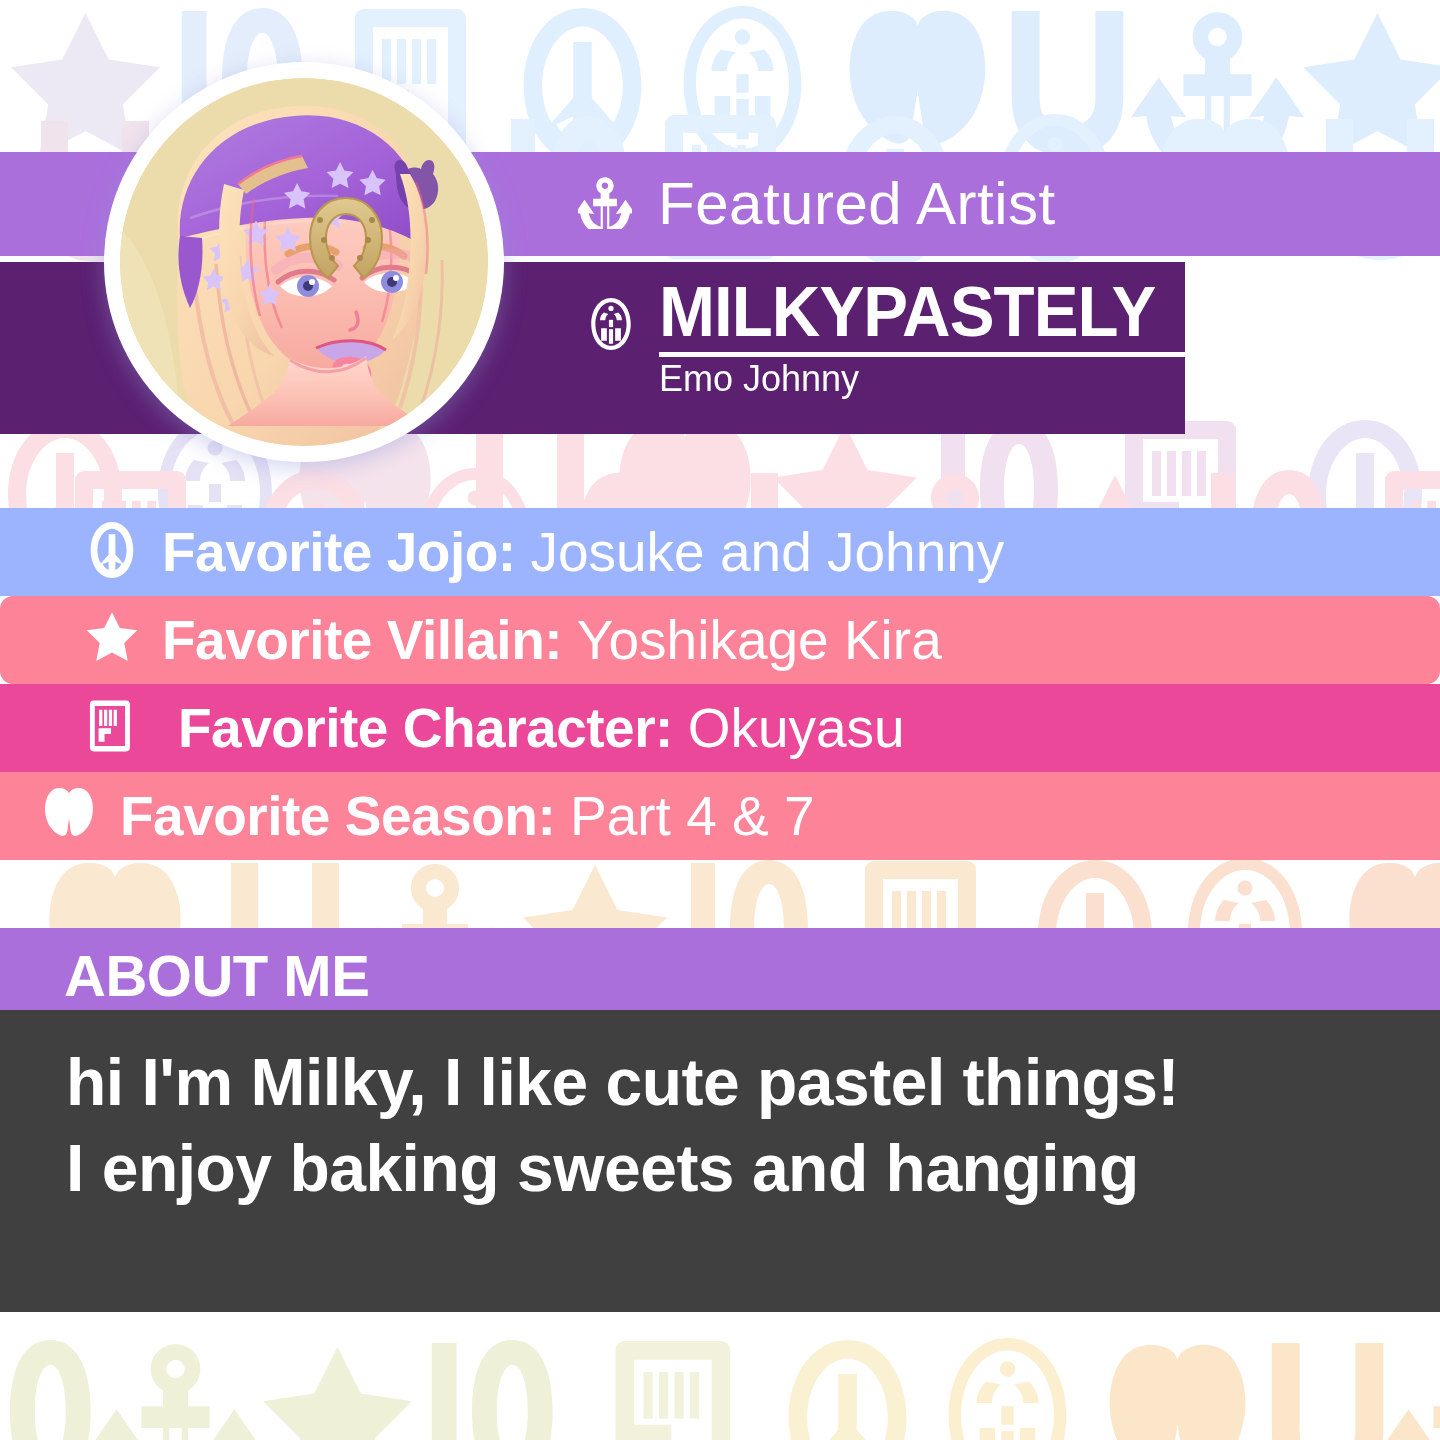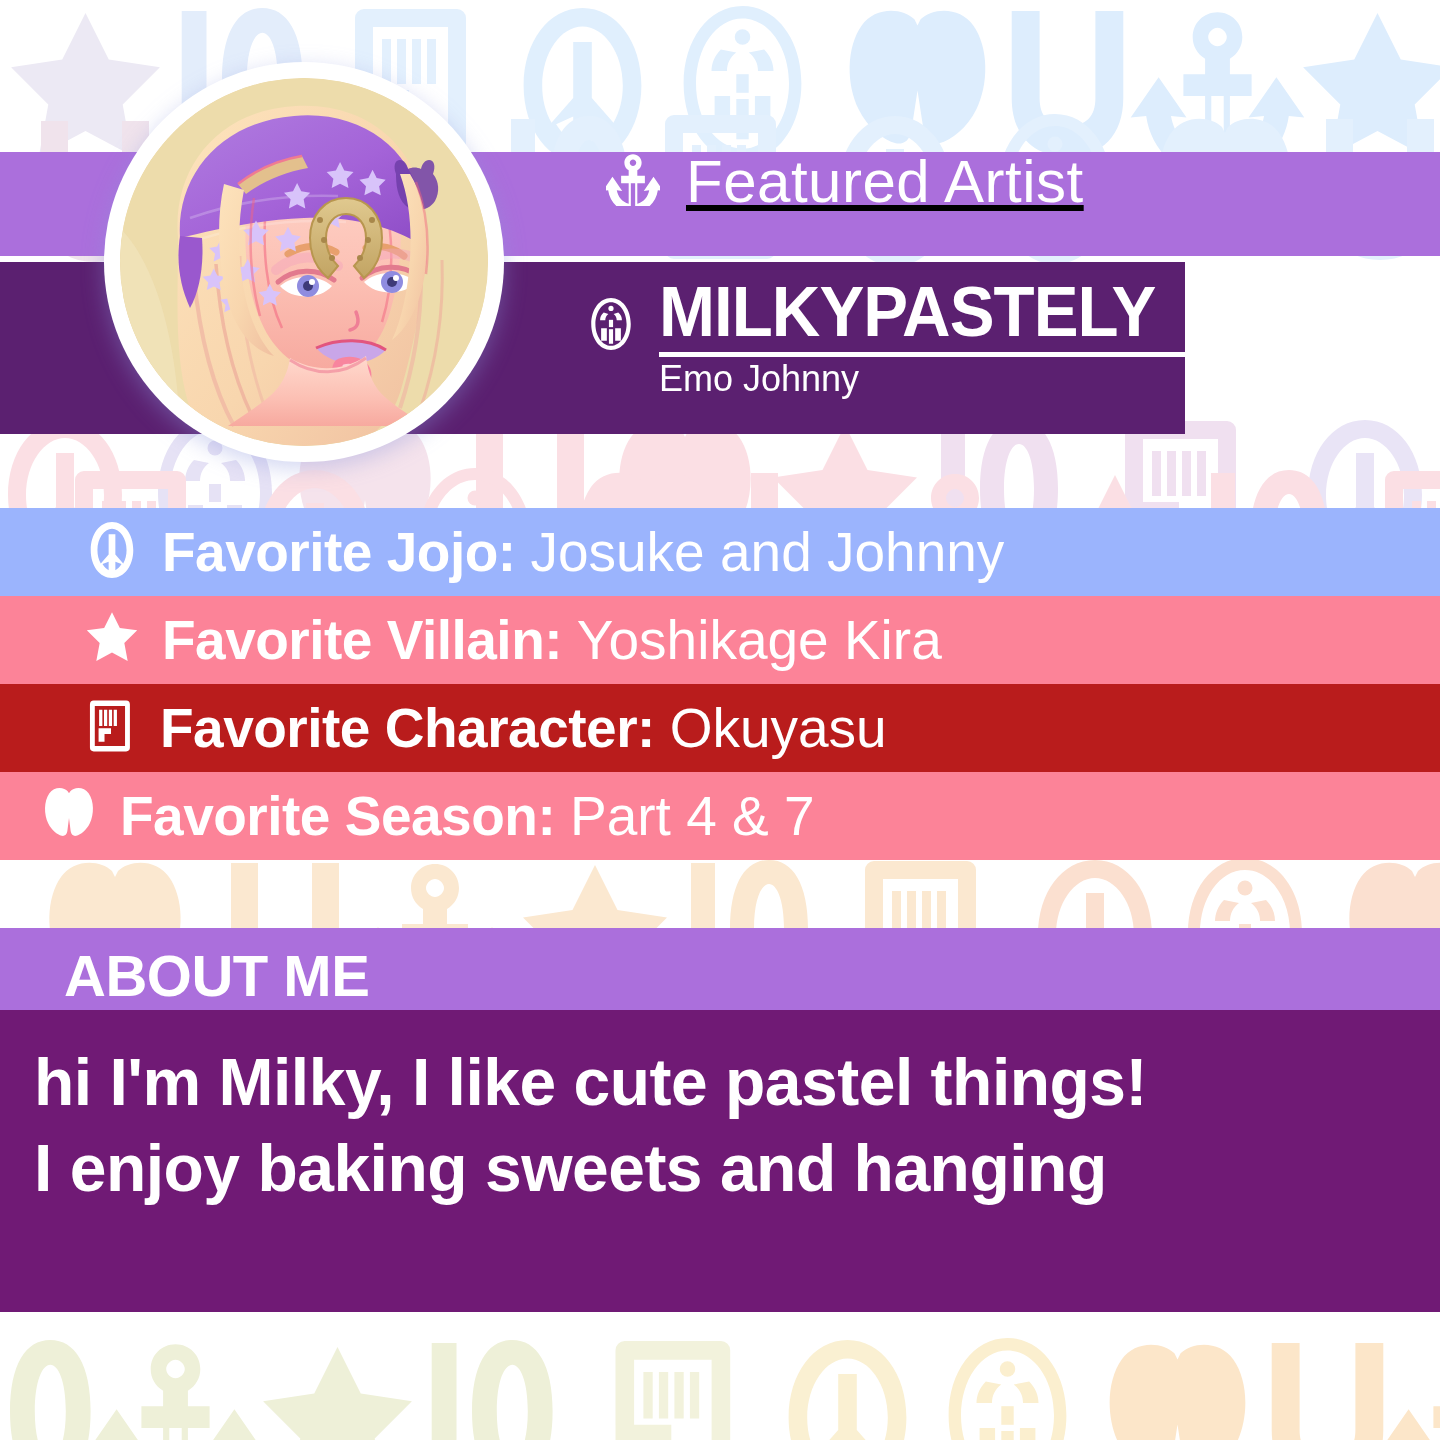--- a/index.html
+++ b/index.html
@@ -25,22 +25,22 @@
     background:#ab6fdc;
   }
   .band-name{
     top:262px; width:1185px; height:172px;
     background:#5b2070;
   }
 
   .band-featured .inner, .band-name .inner{ position:relative; height:100%; }
 
   .featured-row{
-    position:absolute; left:606px; top:0; height:104px;
-    display:flex; align-items:flex-start; gap:26px;text-decoration:underline;
+    position:absolute; left:578px; top:0; height:104px;
+    display:flex; align-items:center; gap:26px;
   }
   .featured-label{
     color:#ffffff; font-size:60px; font-weight:400;
     letter-spacing:0.5px; line-height:1;
     font-family:"Liberation Sans", sans-serif;
   }
 
   .name-block{
     position:absolute; left:585px; top:18px; right:60px;
     display:flex; align-items:flex-start; gap:22px;
@@ -88,22 +88,22 @@
     background:#ab6fdc; z-index:2;
     display:flex; align-items:center; padding-left:64px;
   }
   .about-head-label{
     color:#ffffff; font-size:58px; font-weight:900; line-height:1;
     letter-spacing:-0.5px;
     font-family:"Liberation Sans Narrow","Liberation Sans", sans-serif;
   }
   .about-body{
     position:absolute; left:0; top:1010px; width:1440px; height:302px;
-    background:#701a75; z-index:2;
-    padding:30px 60px 0 34px;
+    background:#404040; z-index:2;
+    padding:30px 60px 0 66px;
   }
   .about-line{
     color:#ffffff; font-size:66px; font-weight:700; line-height:1.30;
     letter-spacing:-0.5px;
     font-family:"Liberation Sans Narrow","Liberation Sans", sans-serif;
     white-space:nowrap;
   }
 
   
   .avatar{
@@ -390,30 +390,30 @@
 
   <div class="fav-row" id="fav0" style="background: rgb(155, 180, 253);">
     <span class="fav-icon">
       <svg width="56" height="56" viewBox="0 0 100 100" fill="#ffffff" xmlns="http://www.w3.org/2000/svg">
         <path d="M50 0C28 0 12 22 12 50s16 50 38 50 38-22 38-50S72 0 50 0zm0 12c14 0 26 17 26 38 0 9-2 17-6 24L56 58V22h-12v36L30 74c-4-7-6-15-6-24 0-21 12-38 26-38zM44 71v15c-4-2-8-6-11-11zm12 0l11 4c-3 5-7 9-11 11z"></path>
       </svg>
     </span>
     <span class="fav-text"><span class="k">Favorite Jojo</span><span class="k">: </span><span class="v">Josuke and Johnny</span></span>
   </div>
 
-  <div class="fav-row" id="fav1" style="background: rgb(252, 131, 152);">
+  <div class="fav-row" id="fav1" style="background: rgb(252, 131, 152); border-radius: 13px;">
     <span class="fav-icon">
       <svg width="56" height="56" viewBox="0 0 100 100" fill="#ffffff" xmlns="http://www.w3.org/2000/svg">
         <path d="M50 4l14 28 31 4-23 23 6 32-28-15-28 15 6-32L5 36l31-4z"></path>
       </svg>
     </span>
     <span class="fav-text"><span class="k">Favorite Villain</span><span class="k">: </span><span class="v">Yoshikage Kira</span></span>
   </div>
 
-  <div class="fav-row" id="fav2" style="background: #b91c1c;">
+  <div class="fav-row" id="fav2" style="background: #ec4899; gap: 18px;">
     <span class="fav-icon">
       <svg width="54" height="54" viewBox="0 0 100 100" fill="#ffffff" xmlns="http://www.w3.org/2000/svg">
         <path d="M18 3h60a7 7 0 017 7v80a7 7 0 01-7 7H18a7 7 0 01-7-7V10a7 7 0 017-7zm2 10v74h56V13zm8 7h6v30h-6zm9 0h6v30h-6zm9 0h6v30h-6zm9 0h6v30h-6zM27 54h23v11H38v14H27z"></path>
       </svg>
     </span>
     <span class="fav-text"><span class="k">Favorite Character</span><span class="k">:  </span><span class="v">Okuyasu</span></span>
   </div>
 
   <div class="fav-row" id="fav3" style="background: rgb(252, 131, 152); padding-left: 40px;">
     <span class="fav-icon">

